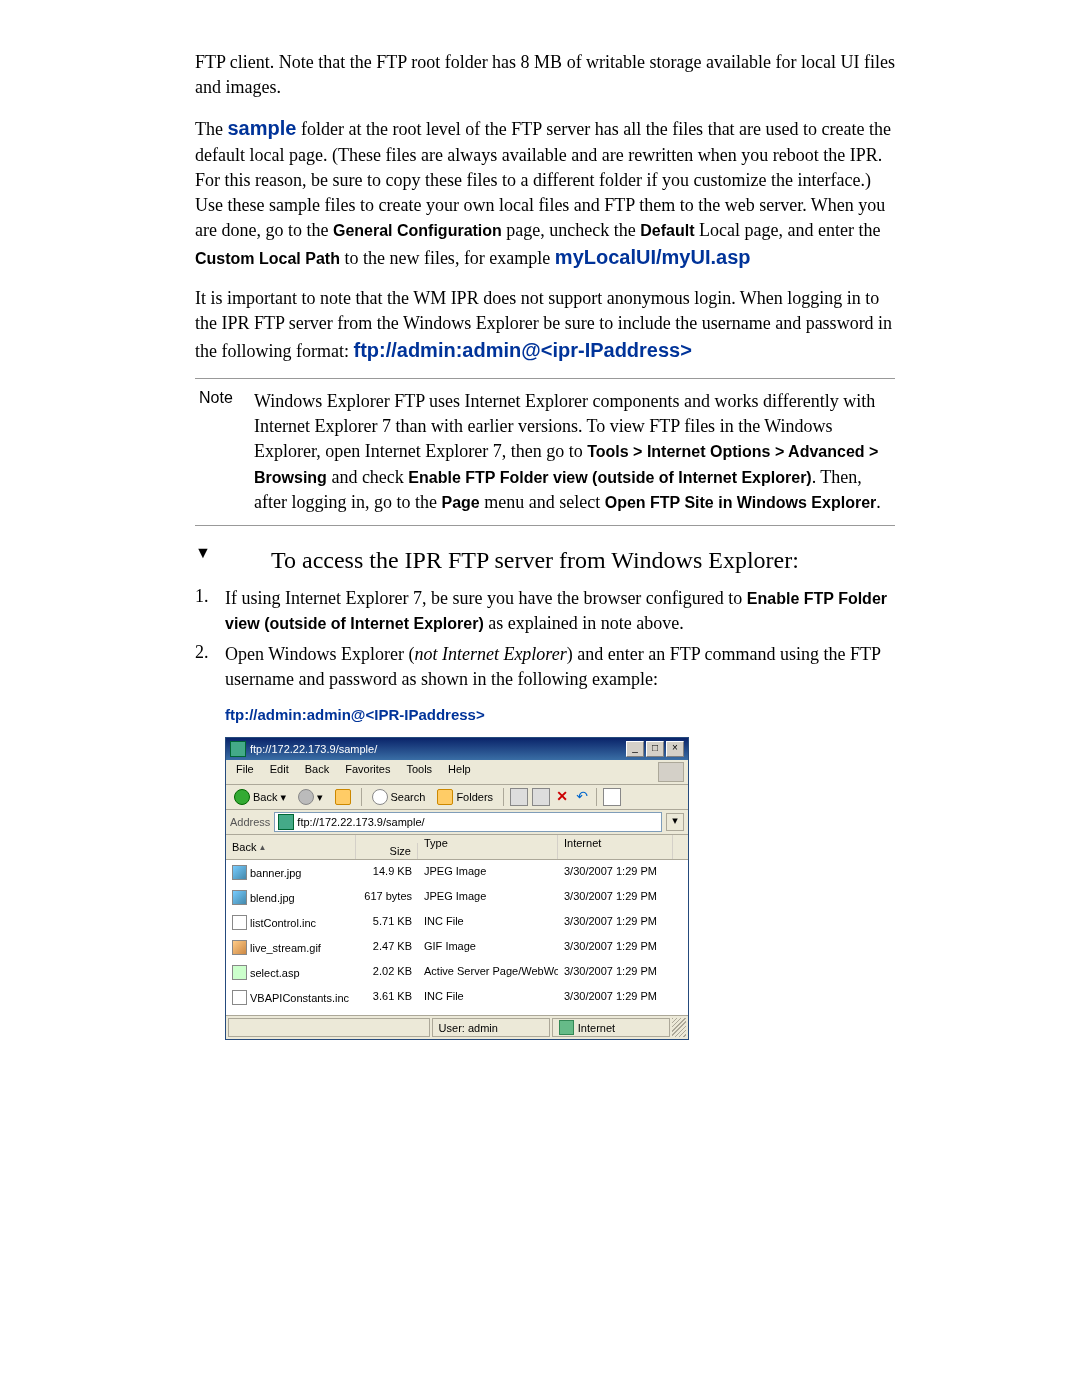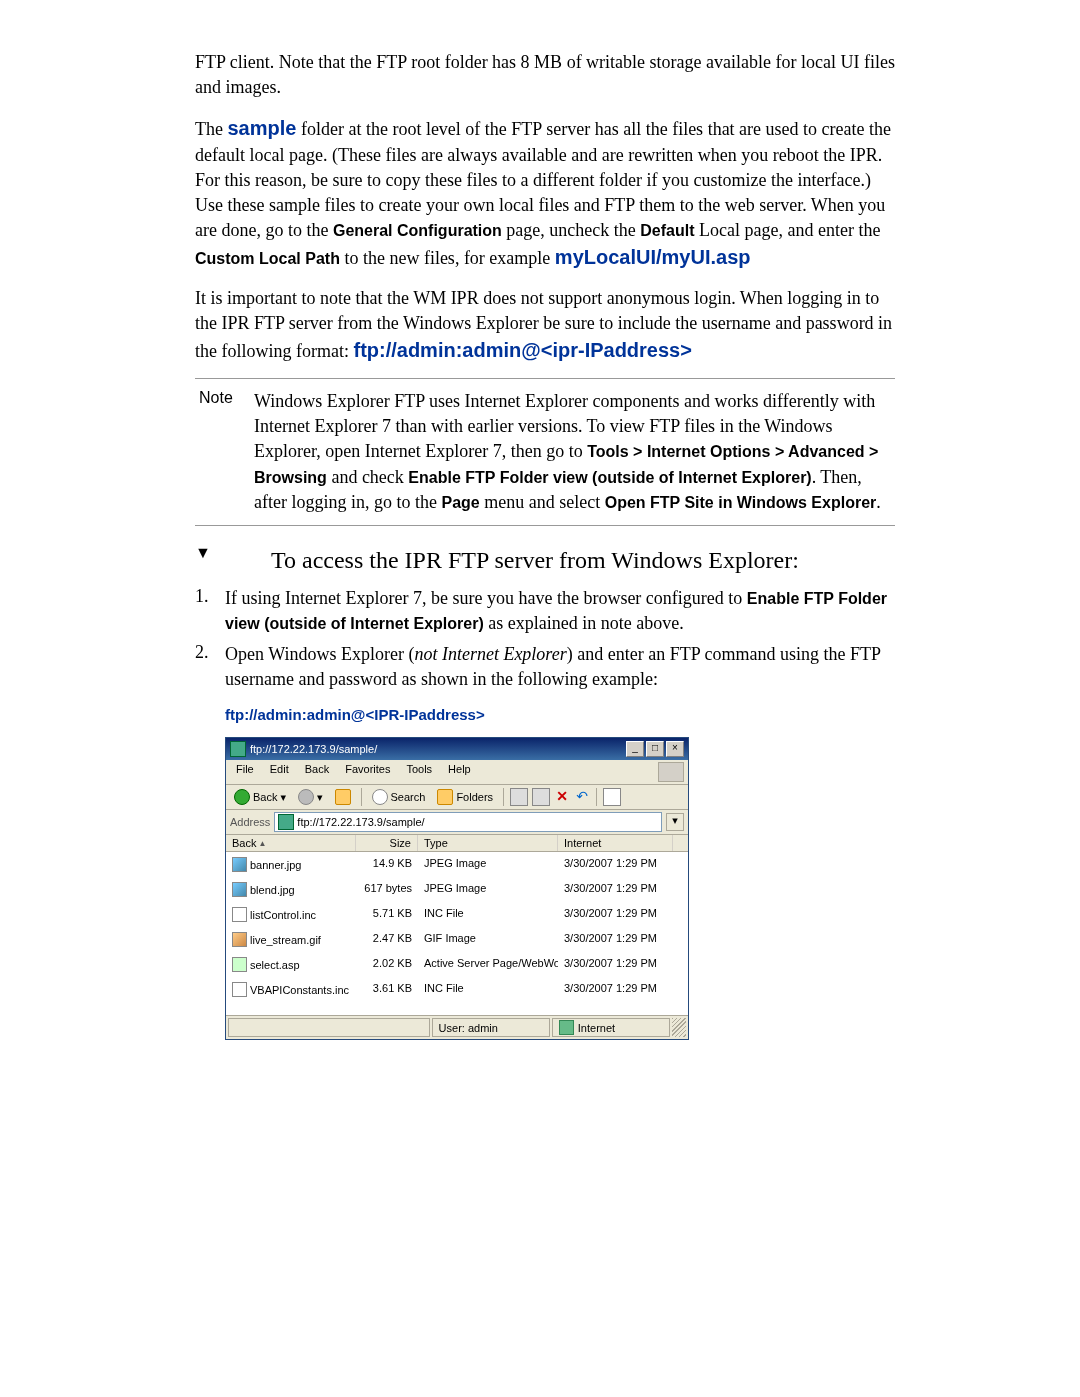--- a/index.html
+++ b/index.html
@@ -210,21 +210,21 @@
     background: #ece9d8;
     border-bottom: 1px solid #aca899;
   }
   .col {
     border-right: 1px solid #d4d0c8;
     padding: 2px 6px;
     color: #000;
     box-sizing: border-box;
   }
   .col-name { width: 130px; display: flex; align-items: center; gap: 2px;}
-  .col-size { width: 62px; text-align: right; }
+  .col-size { width: 62px; text-align: right; margin-top: 8px; }
   .col-type { width: 140px; }
   .col-mod { width: 115px; }
   .list-body { }
   .row {
     display: flex;
     padding: 0;
   }
   .cell {
     padding: 5px 6px;
     color: #000;

